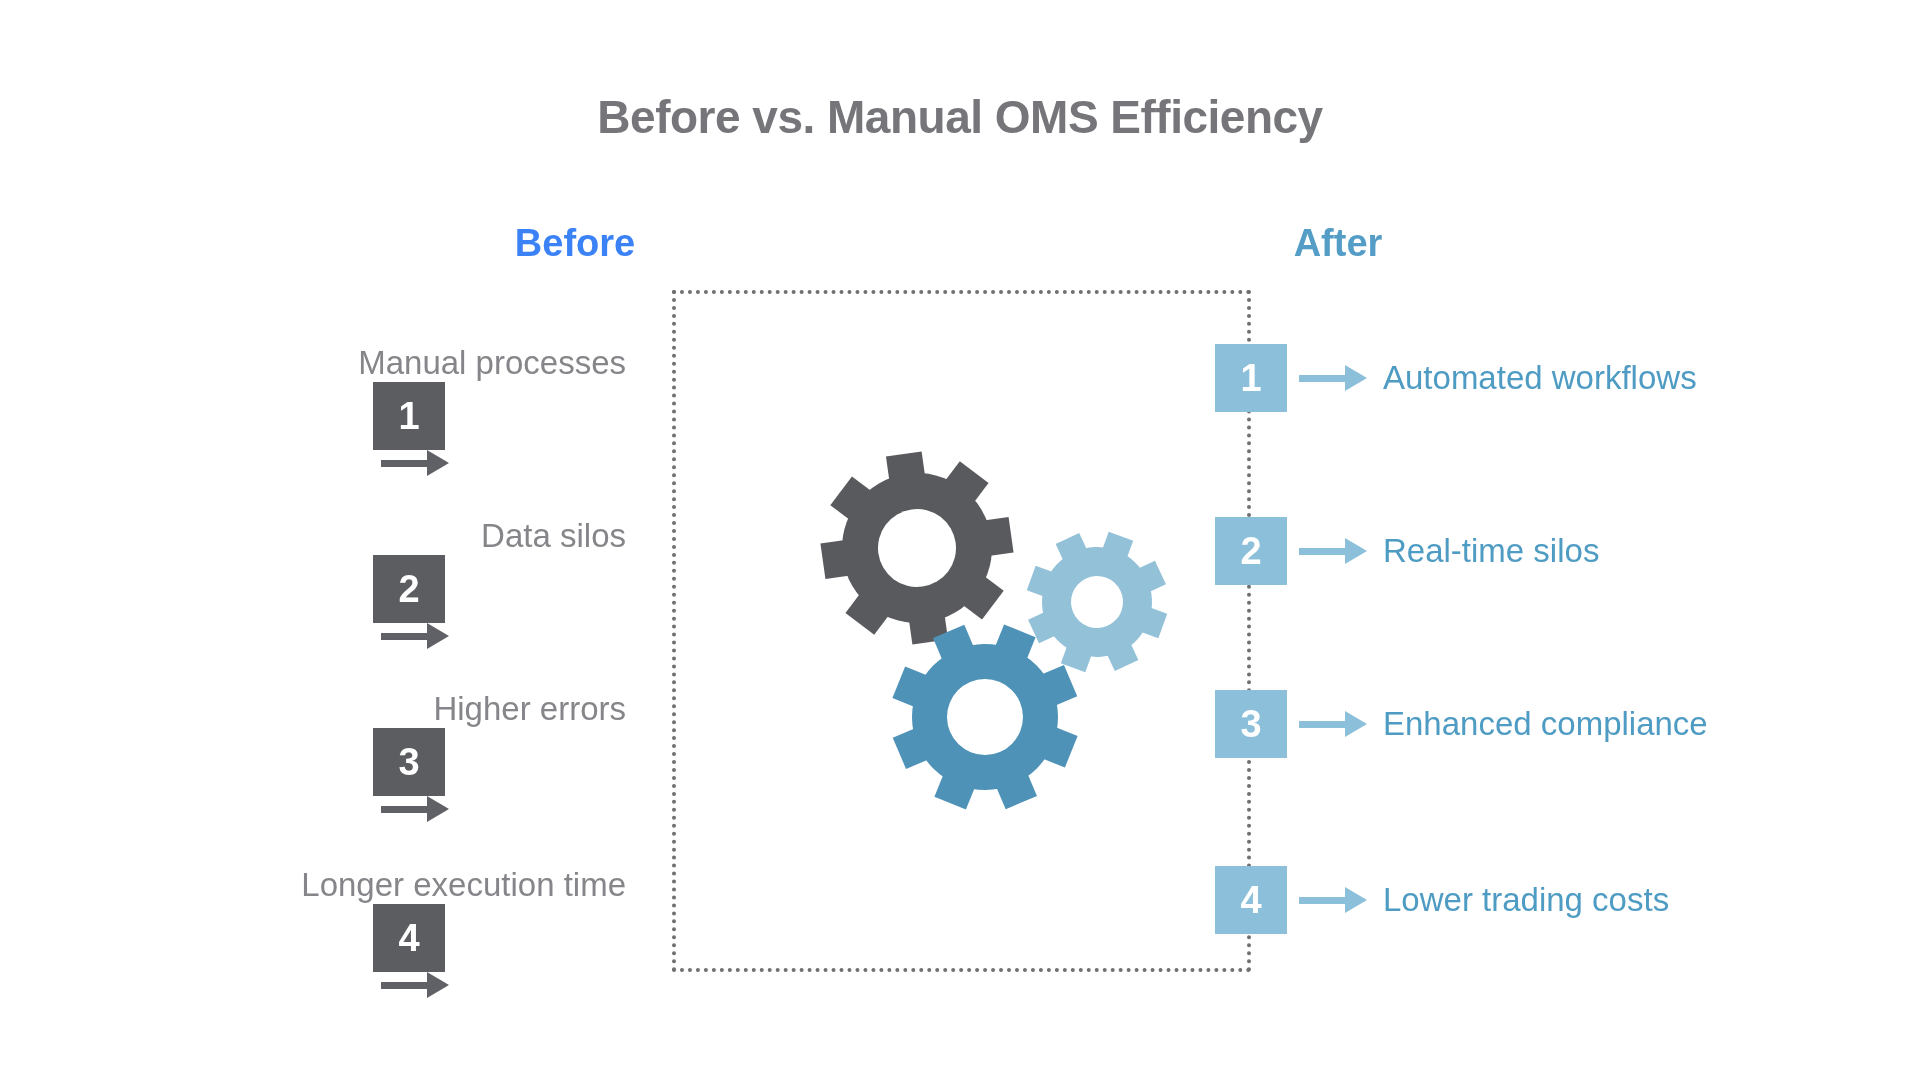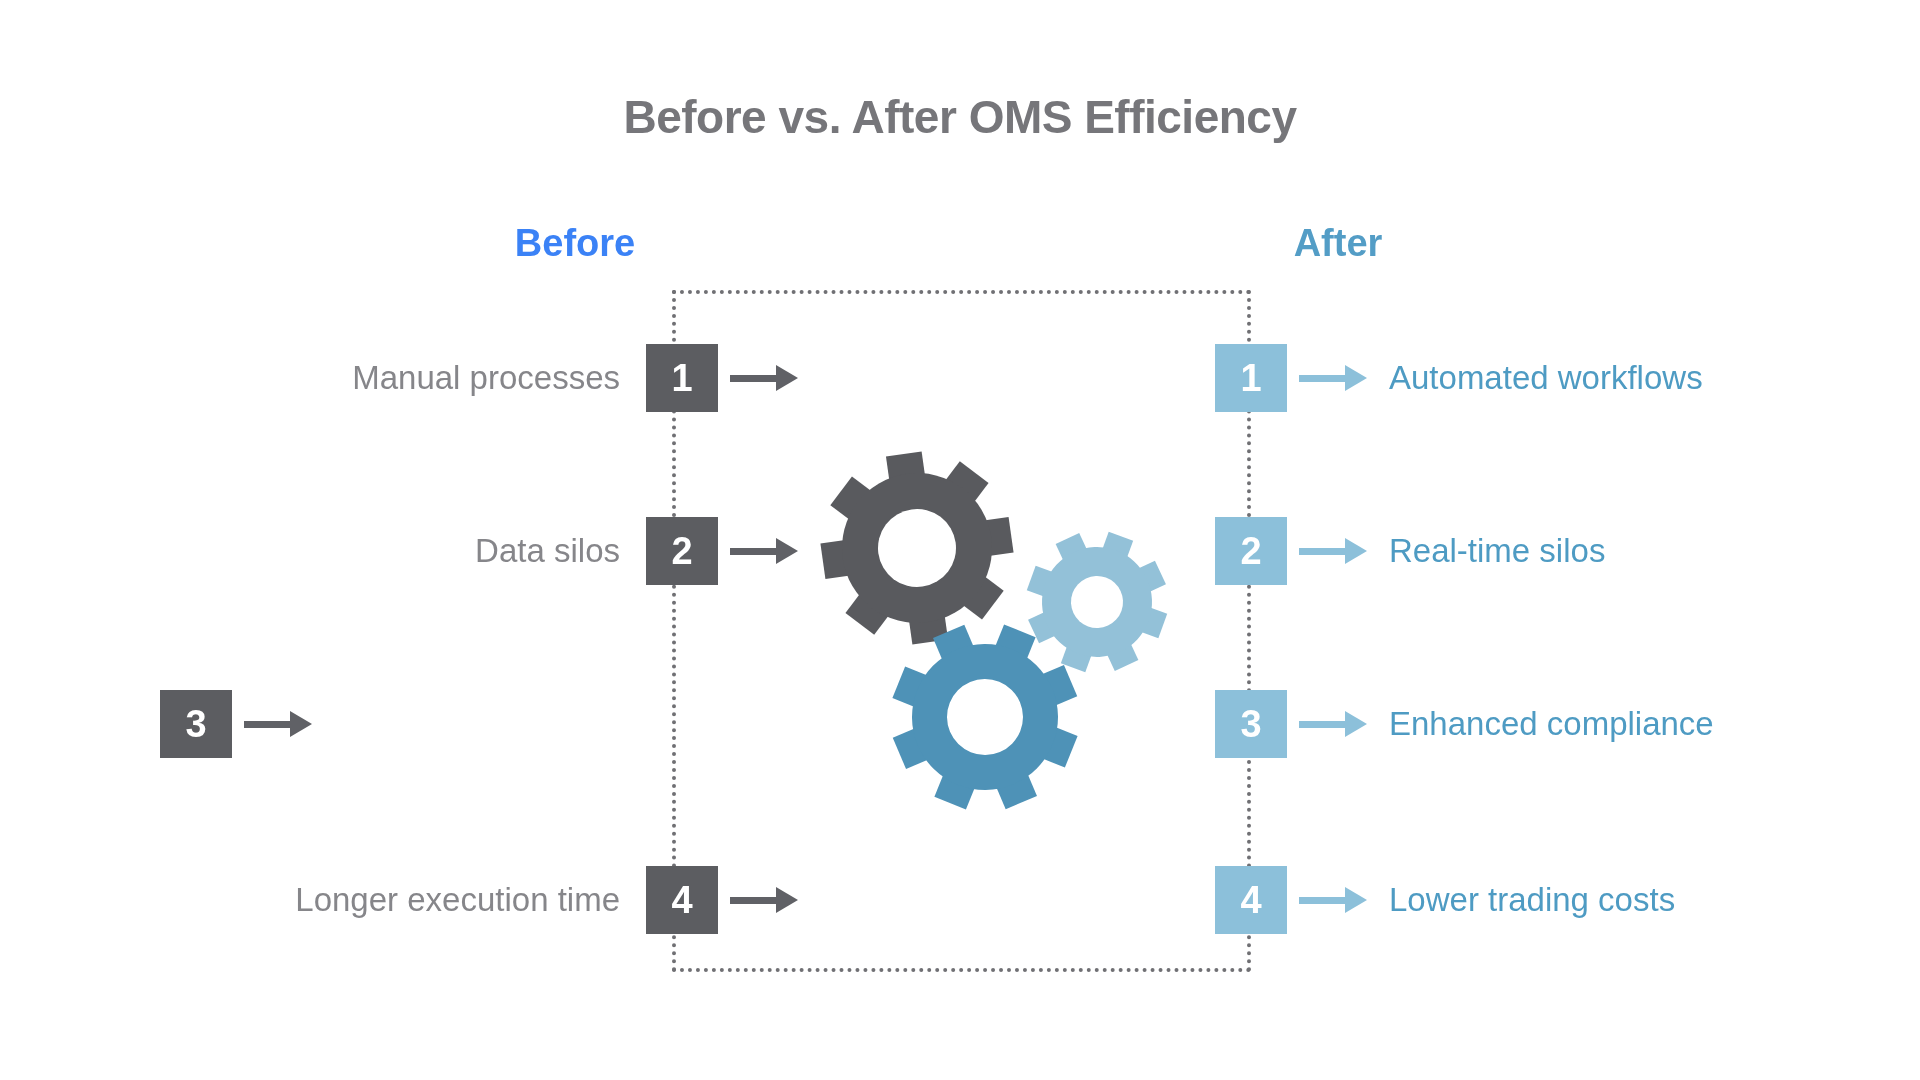--- a/index.html
+++ b/index.html
@@ -18,26 +18,26 @@
   .col-header.before{left:325px;color:#3b82f6;}
   .col-header.after{left:1088px;color:#539dc6;}
 
   .dashed-frame{
     position:absolute;left:672px;top:290px;width:579px;height:682px;
     border:4px dotted #707074;box-sizing:border-box;z-index:1;
   }
 
   .row{position:absolute;height:68px;display:flex;align-items:center;z-index:2;}
   .row.r0{top:344px;} .row.r1{top:517px;justify-content:space-between;} .row.r2{top:690px;} .row.r3{top:866px;}
-  .row.left{left:160px;}
+  .row.left{left:166px;flex-direction:column;}
   .row.right{left:1215px;}
 
   .lbl{font-size:33px;white-space:nowrap;}
   .lbl.before-lbl{width:460px;text-align:right;color:#86868a;margin-right:26px;}
-  .lbl.after-lbl{color:#4e9bc3;margin-left:22px;}
+  .lbl.after-lbl{color:#4e9bc3;margin-left:16px;}
 
   .numbox{
     width:72px;height:68px;display:flex;align-items:center;justify-content:center;
     font-size:38px;font-weight:bold;color:#ffffff;flex:0 0 auto;
   }
   .numbox.dark{background:#5c5d61;}
   .numbox.blue{background:#8cc0da;}
 
   .arrow{display:flex;align-items:center;margin-left:12px;flex:0 0 auto;}
   .arrow .shaft{display:block;width:46px;height:7px;}
@@ -47,21 +47,21 @@
   .arrow.blue .shaft{background:#8cc0da;}
   .arrow.blue .head{border-left:22px solid #8cc0da;}
 
   .gears{position:absolute;left:790px;top:430px;z-index:2;}
 </style>
 </head>
 <body>
 
 <div class="canvas">
 
-  <div class="page-title">Before vs. After OMS Efficiency</div>
+  <div class="page-title">Before vs. Manual OMS Efficiency</div>
 
   <div class="col-header before">Before</div>
   <div class="col-header after">After</div>
 
   <div class="dashed-frame"></div>
 
   <div class="row left r0">
     <span class="lbl before-lbl">Manual processes</span>
     <div class="numbox dark">
         <span>1</span>
@@ -75,20 +75,21 @@
     <span class="lbl before-lbl">Data silos</span>
     <div class="numbox dark">
         <span>2</span>
       </div>
     <div class="arrow dark">
         <i class="shaft"></i>
         <i class="head"></i>
       </div>
   </div>
   <div class="row left r2">
+    <span class="lbl before-lbl">Higher errors</span>
     <div class="numbox dark">
         <span>3</span>
       </div>
     <div class="arrow dark">
         <i class="shaft"></i>
         <i class="head"></i>
       </div>
   </div>
   <div class="row left r3">
     <span class="lbl before-lbl">Longer execution time</span>

